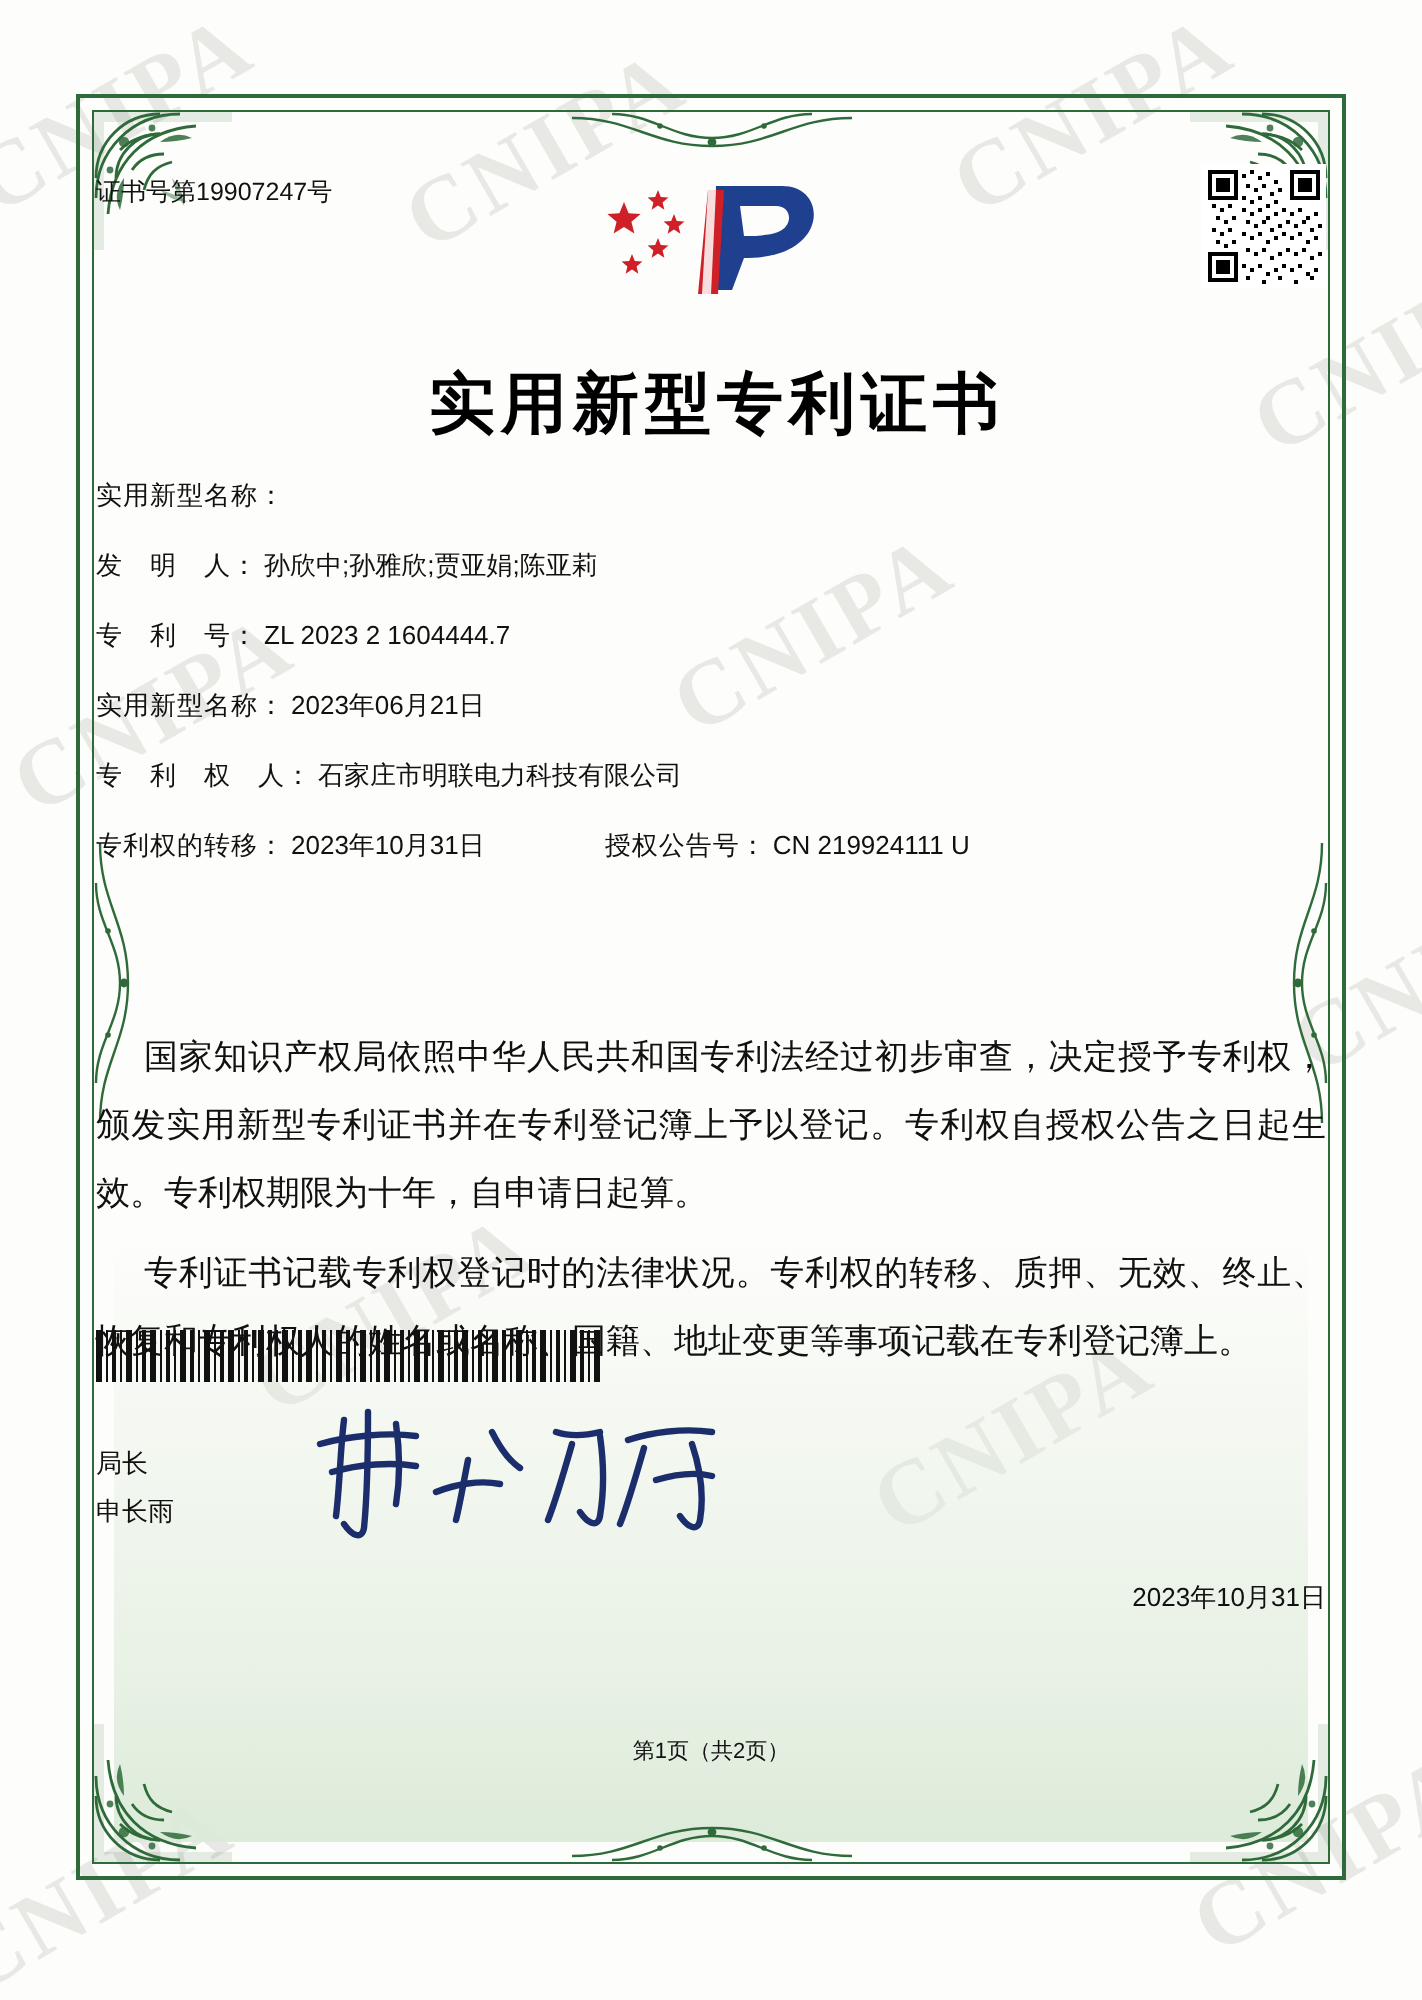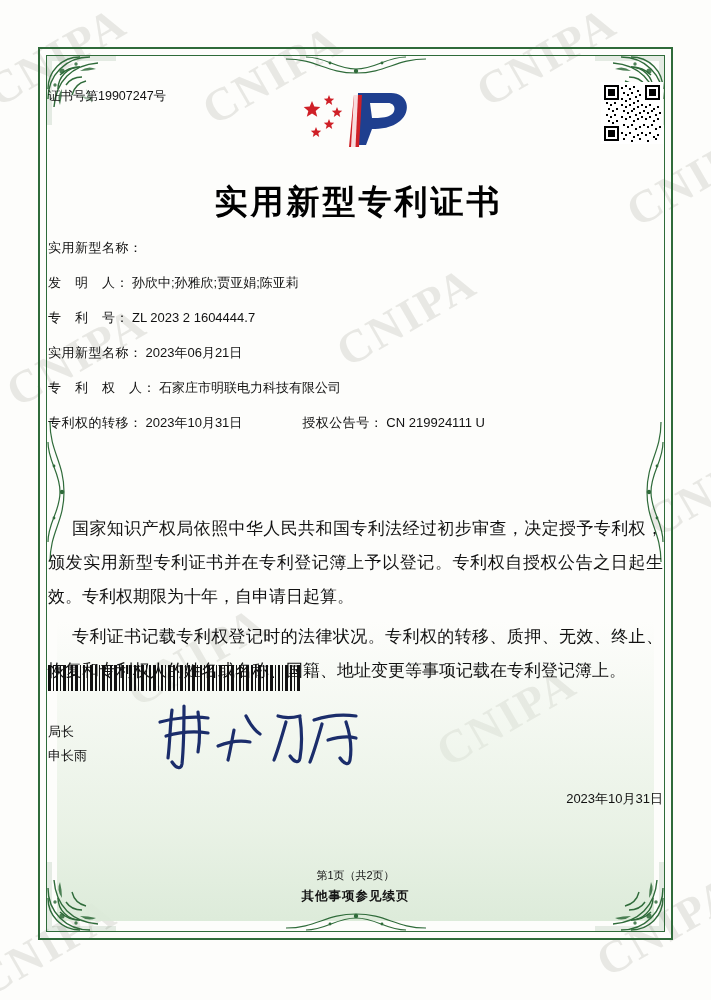--- a/index.html
+++ b/index.html
@@ -638,16 +638,15 @@
           <path d="M196 22 C200 34 202 48 200 60 C199 66 194 64 190 58"></path>
           <path d="M178 40 C188 37 198 36 206 38"></path>
         </g>
       </svg>
     </div>
 
     <div class="issue-date">2023年10月31日</div>
 
     <div class="page-no">第1页（共2页）</div>
 
-    <div class="footnote">其他事项参见续页</div>
 
   </div>
 </div>
 
 </body></html>

